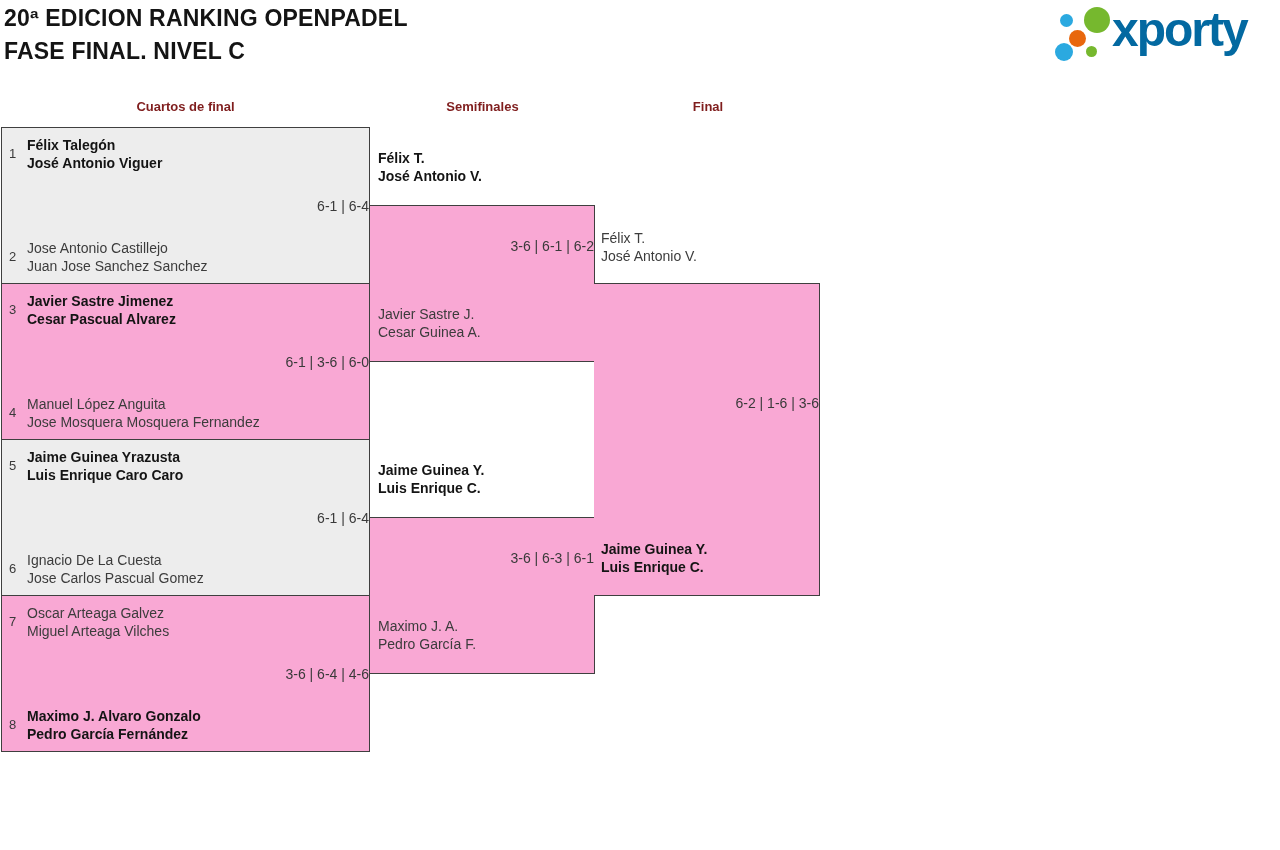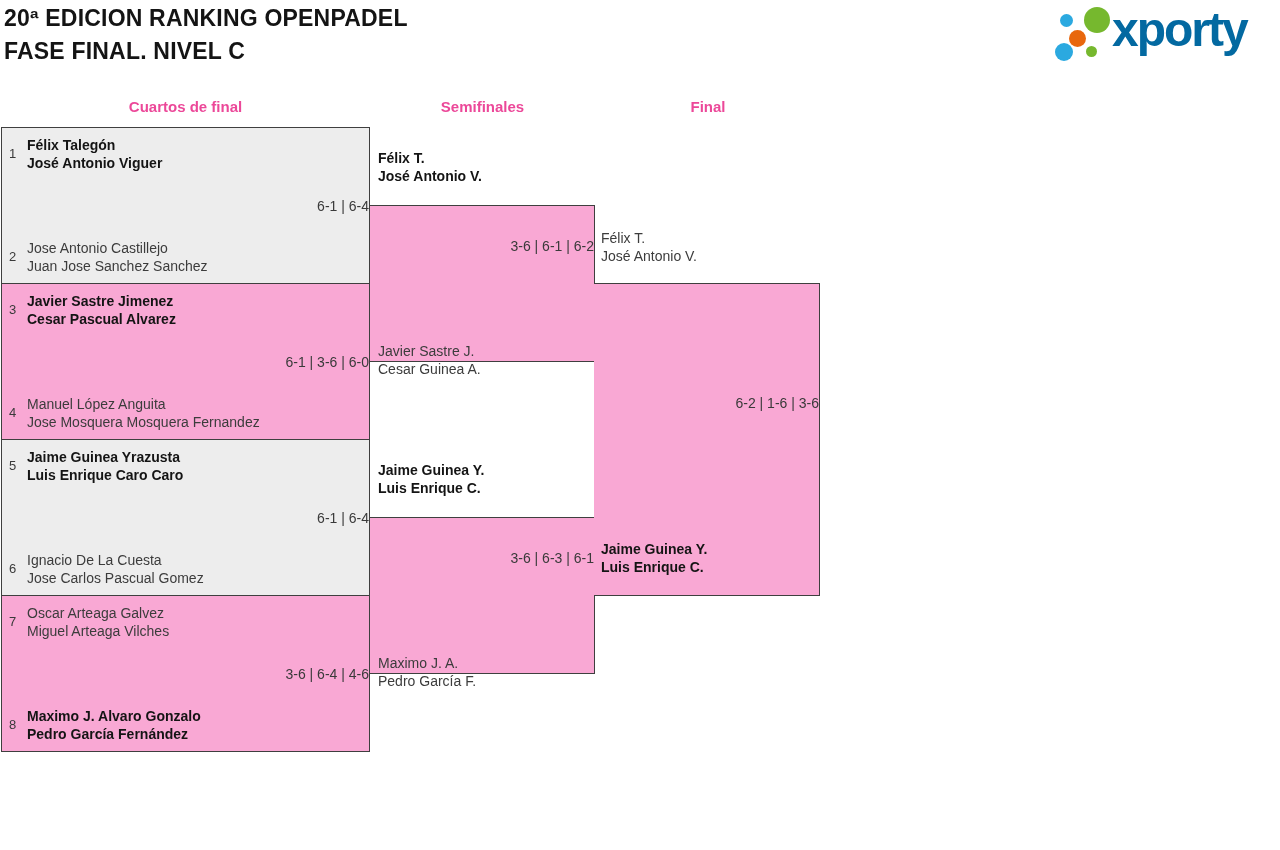--- a/index.html
+++ b/index.html
@@ -17,22 +17,22 @@
   .logo .dot { position:absolute; border-radius:50%; }
   .dot-green-large  { left:36px; top:7px;  width:26px; height:26px; background:#76b82e; }
   .dot-blue-small   { left:12px; top:14px; width:13px; height:13px; background:#2ba9e0; }
   .dot-orange       { left:21px; top:30px; width:17px; height:17px; background:#e8670d; }
   .dot-blue-large   { left:7px;  top:43px; width:18px; height:18px; background:#2ba9e0; }
   .dot-green-small  { left:38px; top:46px; width:11px; height:11px; background:#76b82e; }
   .logo-text { position:absolute; left:64px; top:4px; font-size:48px; line-height:52px;
                font-weight:800; color:#0369a1; letter-spacing:-2px; }
 
   
-  .round-header { position:absolute; top:97px; font-size:15px; font-weight:700;
-                  text-align:center; color:#ec4899; line-height:20px; }
+  .round-header { position:absolute; top:97px; font-size:13px; font-weight:700;
+                  text-align:center; color:#7f1d1d; line-height:20px; }
   .rh-qf    { left:1px;   width:369px; }
   .rh-sf    { left:370px; width:225px; }
   .rh-final { left:596px; width:224px; }
 
   
   .match { position:absolute; box-sizing:border-box; border:1px solid #3f3f3f; background:#f9a8d4; }
   .qf-box { left:1px; width:369px; height:157px; }
   .qf-box.shaded { background:#ededed; }
   .qf-1 { top:127px; } .qf-2 { top:283px; } .qf-3 { top:439px; } .qf-4 { top:595px; }
 
@@ -50,21 +50,21 @@
   .team.winner { font-weight:700; color:#141414; }
   .qf-box .team.a { left:25px; top:8px; }
   .qf-box .team.b { left:25px; top:111px; }
 
   .score { position:absolute; left:0; width:100%; text-align:right; font-size:14px;
            line-height:18px; color:#3a3a3a; }
   .qf-box .score { top:69px; }
 
   .sf-box .team.a { left:8px; top:-57px; }
   .sf-box .score  { top:31px; }
-  .sf-box .team.b { left:8px; top:99px;margin-top:37px; }
+  .sf-box .team.b { left:8px; top:99px; }
 
   .final-box .team.a { left:7px; top:-55px; }
   .final-box .score  { top:110px; }
   .final-box .team.b { left:7px; top:256px; }
 </style>
 </head>
 <body>
 
 <div class="page">
 

